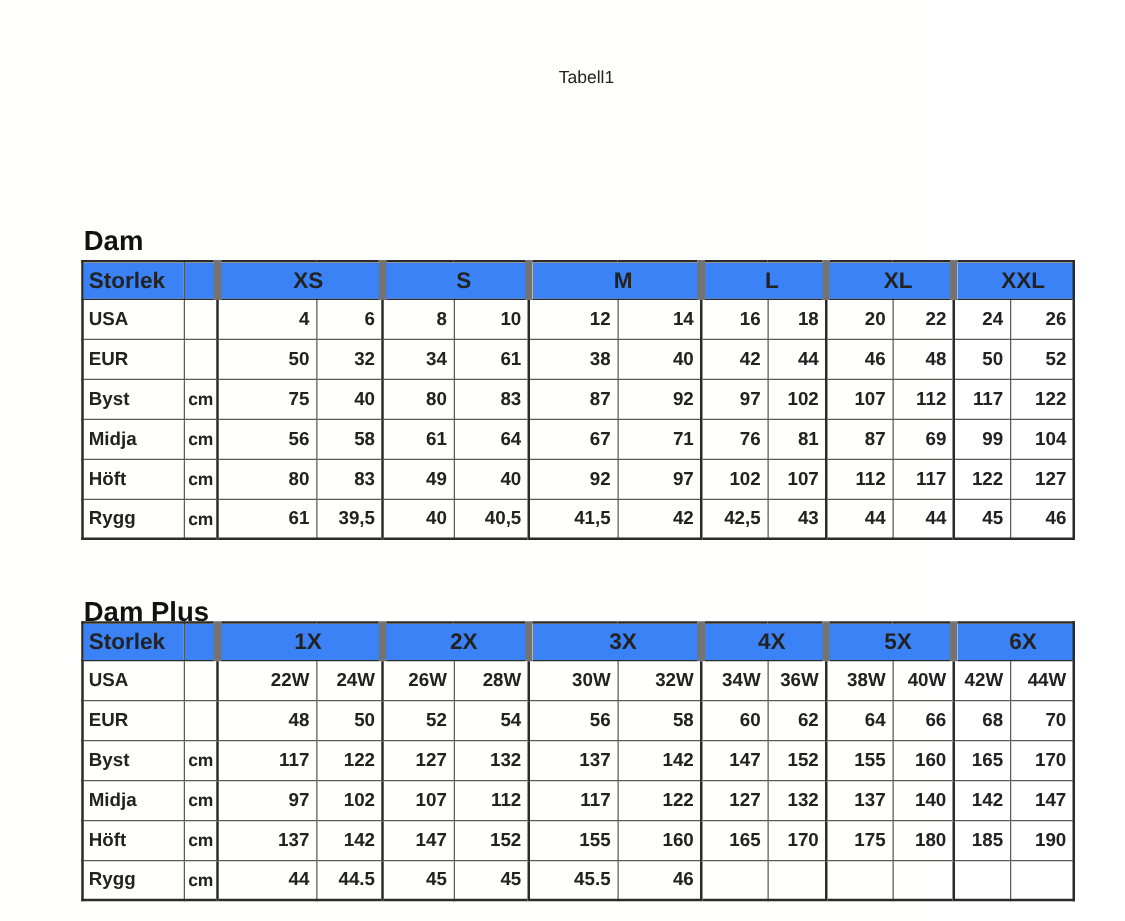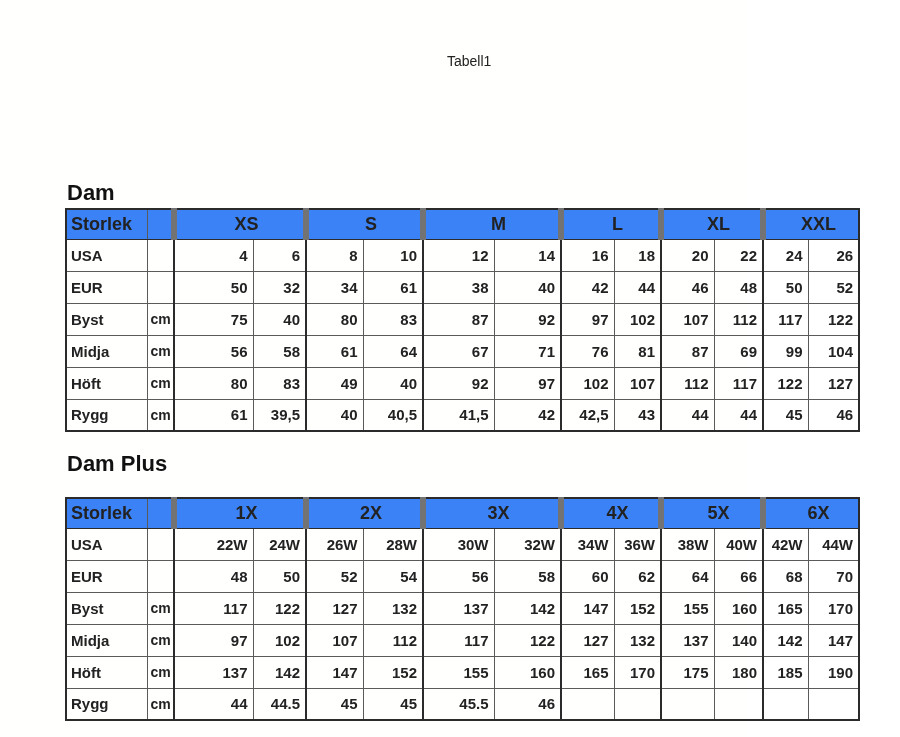--- a/index.html
+++ b/index.html
@@ -18,21 +18,21 @@
   }
   .page-title {
     position: absolute; top: 101px; left: 67px;
     font-size: 19px; font-weight: 700; letter-spacing: 0.3px; color: #111;
   }
   .table-title {
     position: absolute; left: 67px;
     font-size: 22px; font-weight: 700; color: #111;
   }
   .table-title.t0 { top: 180px; }
-  .table-title.t1 { top: 451px; }
+  .table-title.t1 { top: 477px; }
 
   table.size-table {
     position: absolute; left: 65px;
     border-collapse: collapse; table-layout: fixed;
     width: 793px;
     font-size: 15px;
     border: 2px solid #2b2b2b;
   }
   table.size-table.t0 { top: 208px; }
   table.size-table.t1 { top: 497px; }

